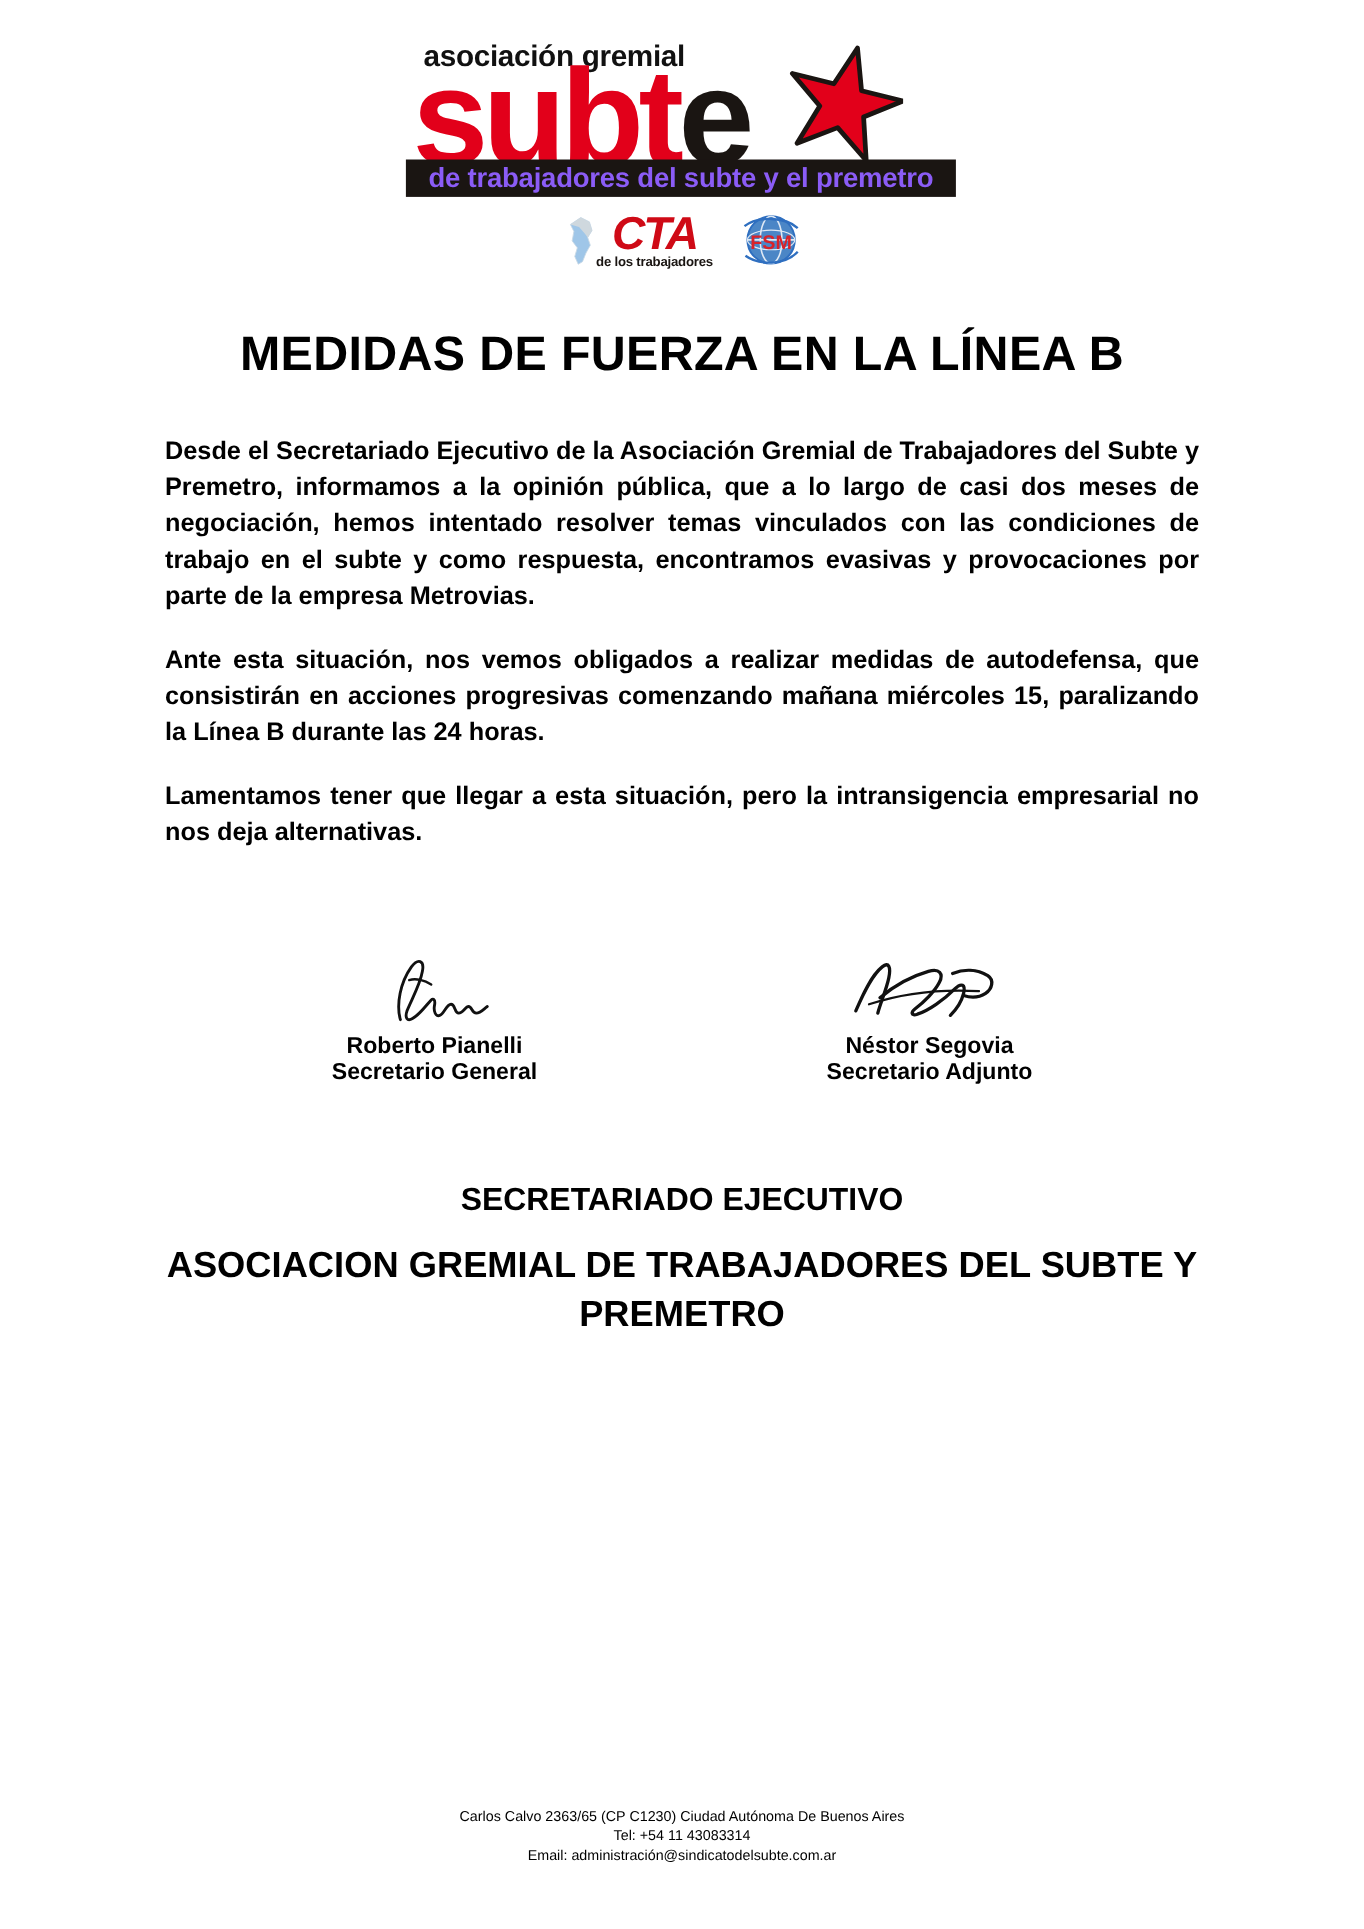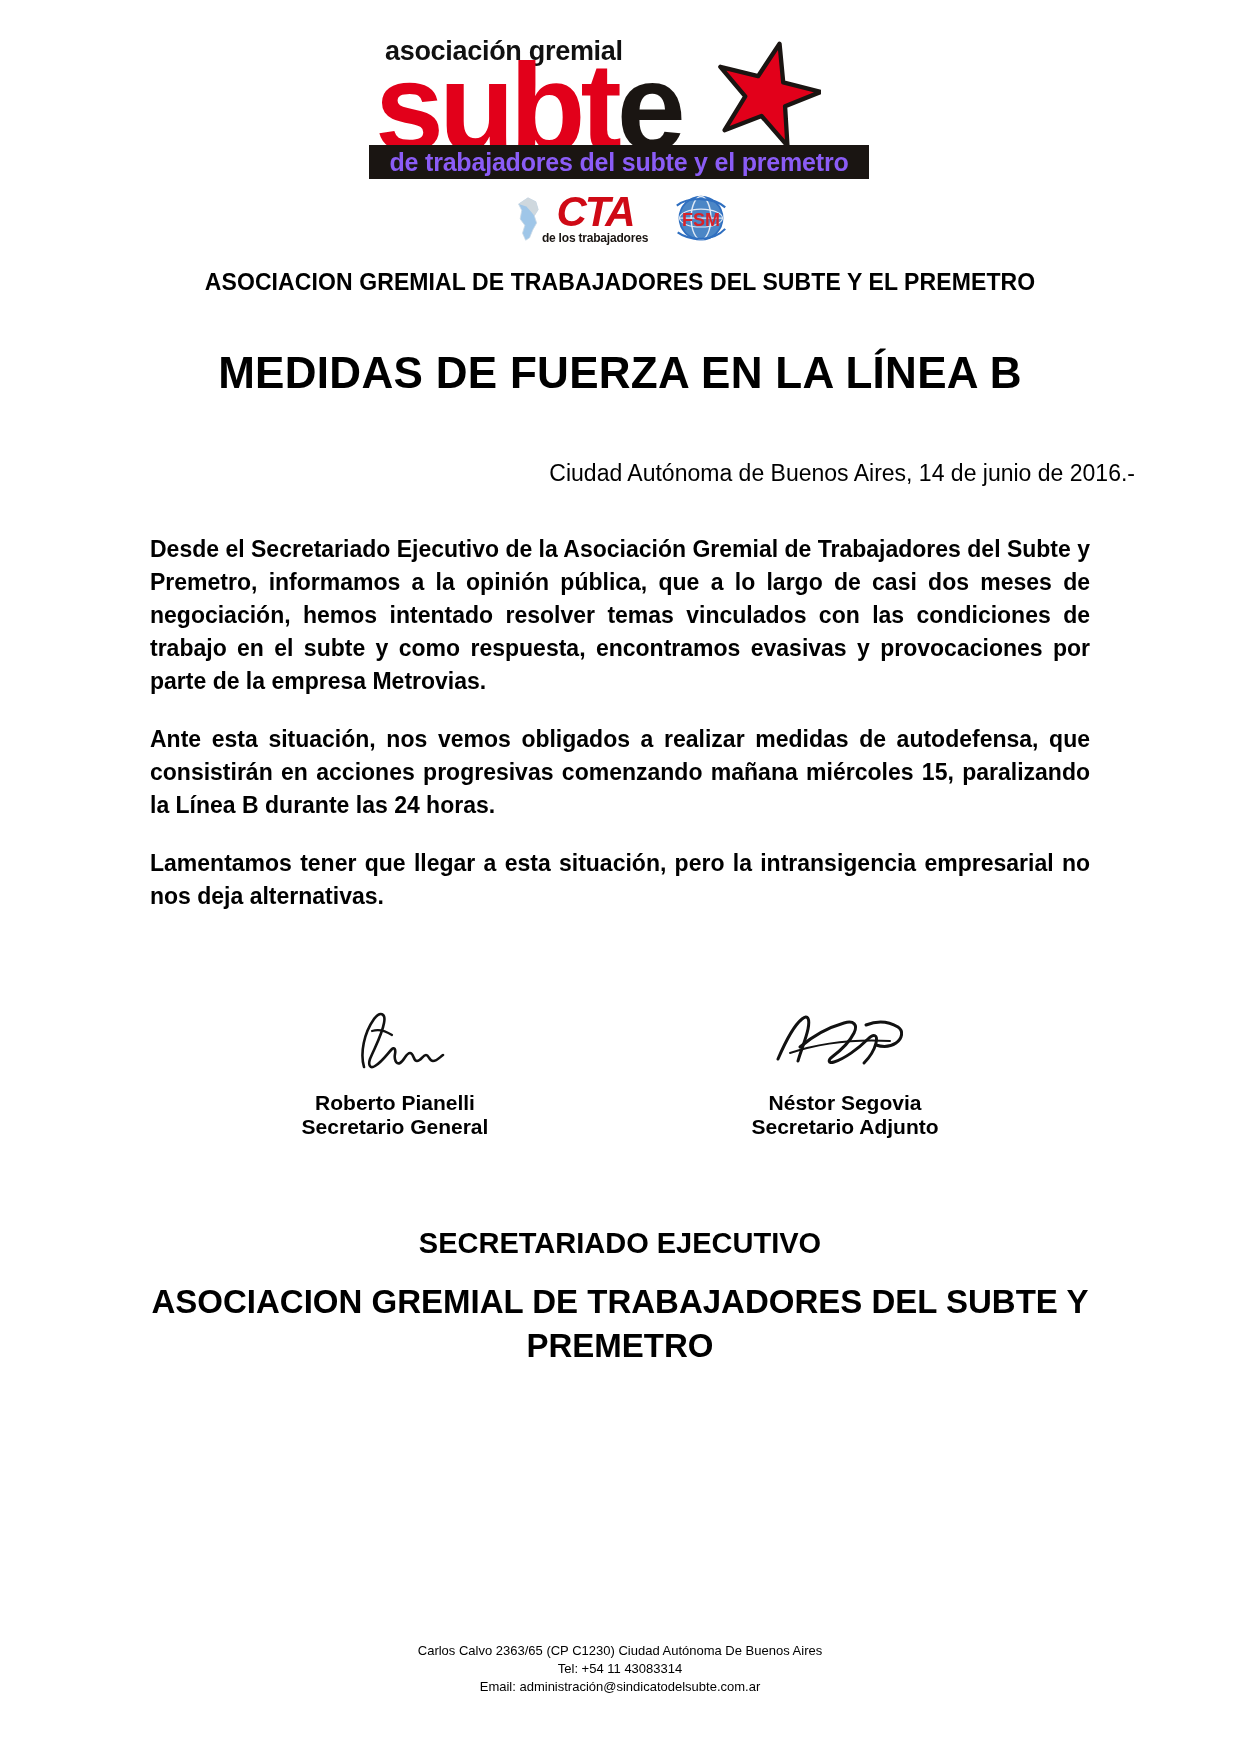--- a/index.html
+++ b/index.html
@@ -178,21 +178,21 @@
   .sign-col {
     width: 270px;
     text-align: center;
     position: relative;
   }
   .sign-img { height: 72px; display: flex; align-items: flex-end; justify-content: center; }
   .sign-name {
     font-family: "Liberation Sans", sans-serif;
     font-weight: bold;
     font-size: 21px;
-    margin-top: 16px;
+    margin-top: 4px;
   }
   .sign-role {
     font-family: "Liberation Sans", sans-serif;
     font-weight: bold;
     font-size: 21px;
   }
 
   
   .closing-1 {
     text-align: center;
@@ -267,25 +267,23 @@
         <line x1="6" y1="28" x2="54" y2="28" stroke="#dfe9f5" stroke-width="1.6"></line>
         <ellipse cx="30" cy="28" rx="24" ry="10" fill="none" stroke="#dfe9f5" stroke-width="1.2"></ellipse>
         <path d="M4 44 C18 54 44 54 57 40" fill="none" stroke="#2f6fc0" stroke-width="2.4"></path>
         <path d="M3 14 C16 4 44 4 57 16" fill="none" stroke="#2f6fc0" stroke-width="2.4"></path>
         <text x="30" y="37" text-anchor="middle" font-family="Liberation Sans, sans-serif" font-size="20" font-weight="bold" fill="#d8232a">FSM</text>
       </svg>
 
     </div>
   </div>
 
-  <div class="org-header">ASOCIACION GREMIAL DE TRABAJADORES DEL SUBTE Y EL PREMETRO</div>
 
   <h1 class="doc-title">MEDIDAS DE FUERZA EN LA LÍNEA B</h1>
 
-  <div class="date-line">Ciudad Autónoma de Buenos Aires, 14 de junio de 2016.-</div>
 
   <div class="body-wrap">
     <p class="para">Desde el Secretariado Ejecutivo de la Asociación Gremial de Trabajadores del Subte y Premetro, informamos a la opinión pública, que a lo largo de casi dos meses de negociación, hemos intentado resolver temas vinculados con las condiciones de trabajo en el subte y como respuesta, encontramos evasivas y provocaciones por parte de la empresa Metrovias.</p>
     <p class="para">Ante esta situación, nos vemos obligados a realizar medidas de autodefensa, que consistirán en acciones progresivas comenzando mañana miércoles 15, paralizando la Línea B durante las 24 horas.</p>
     <p class="para">Lamentamos tener que llegar a esta situación, pero la intransigencia empresarial no nos deja alternativas.</p>
   </div>
 
   <div class="sign-row">
 
     <div class="sign-col">

